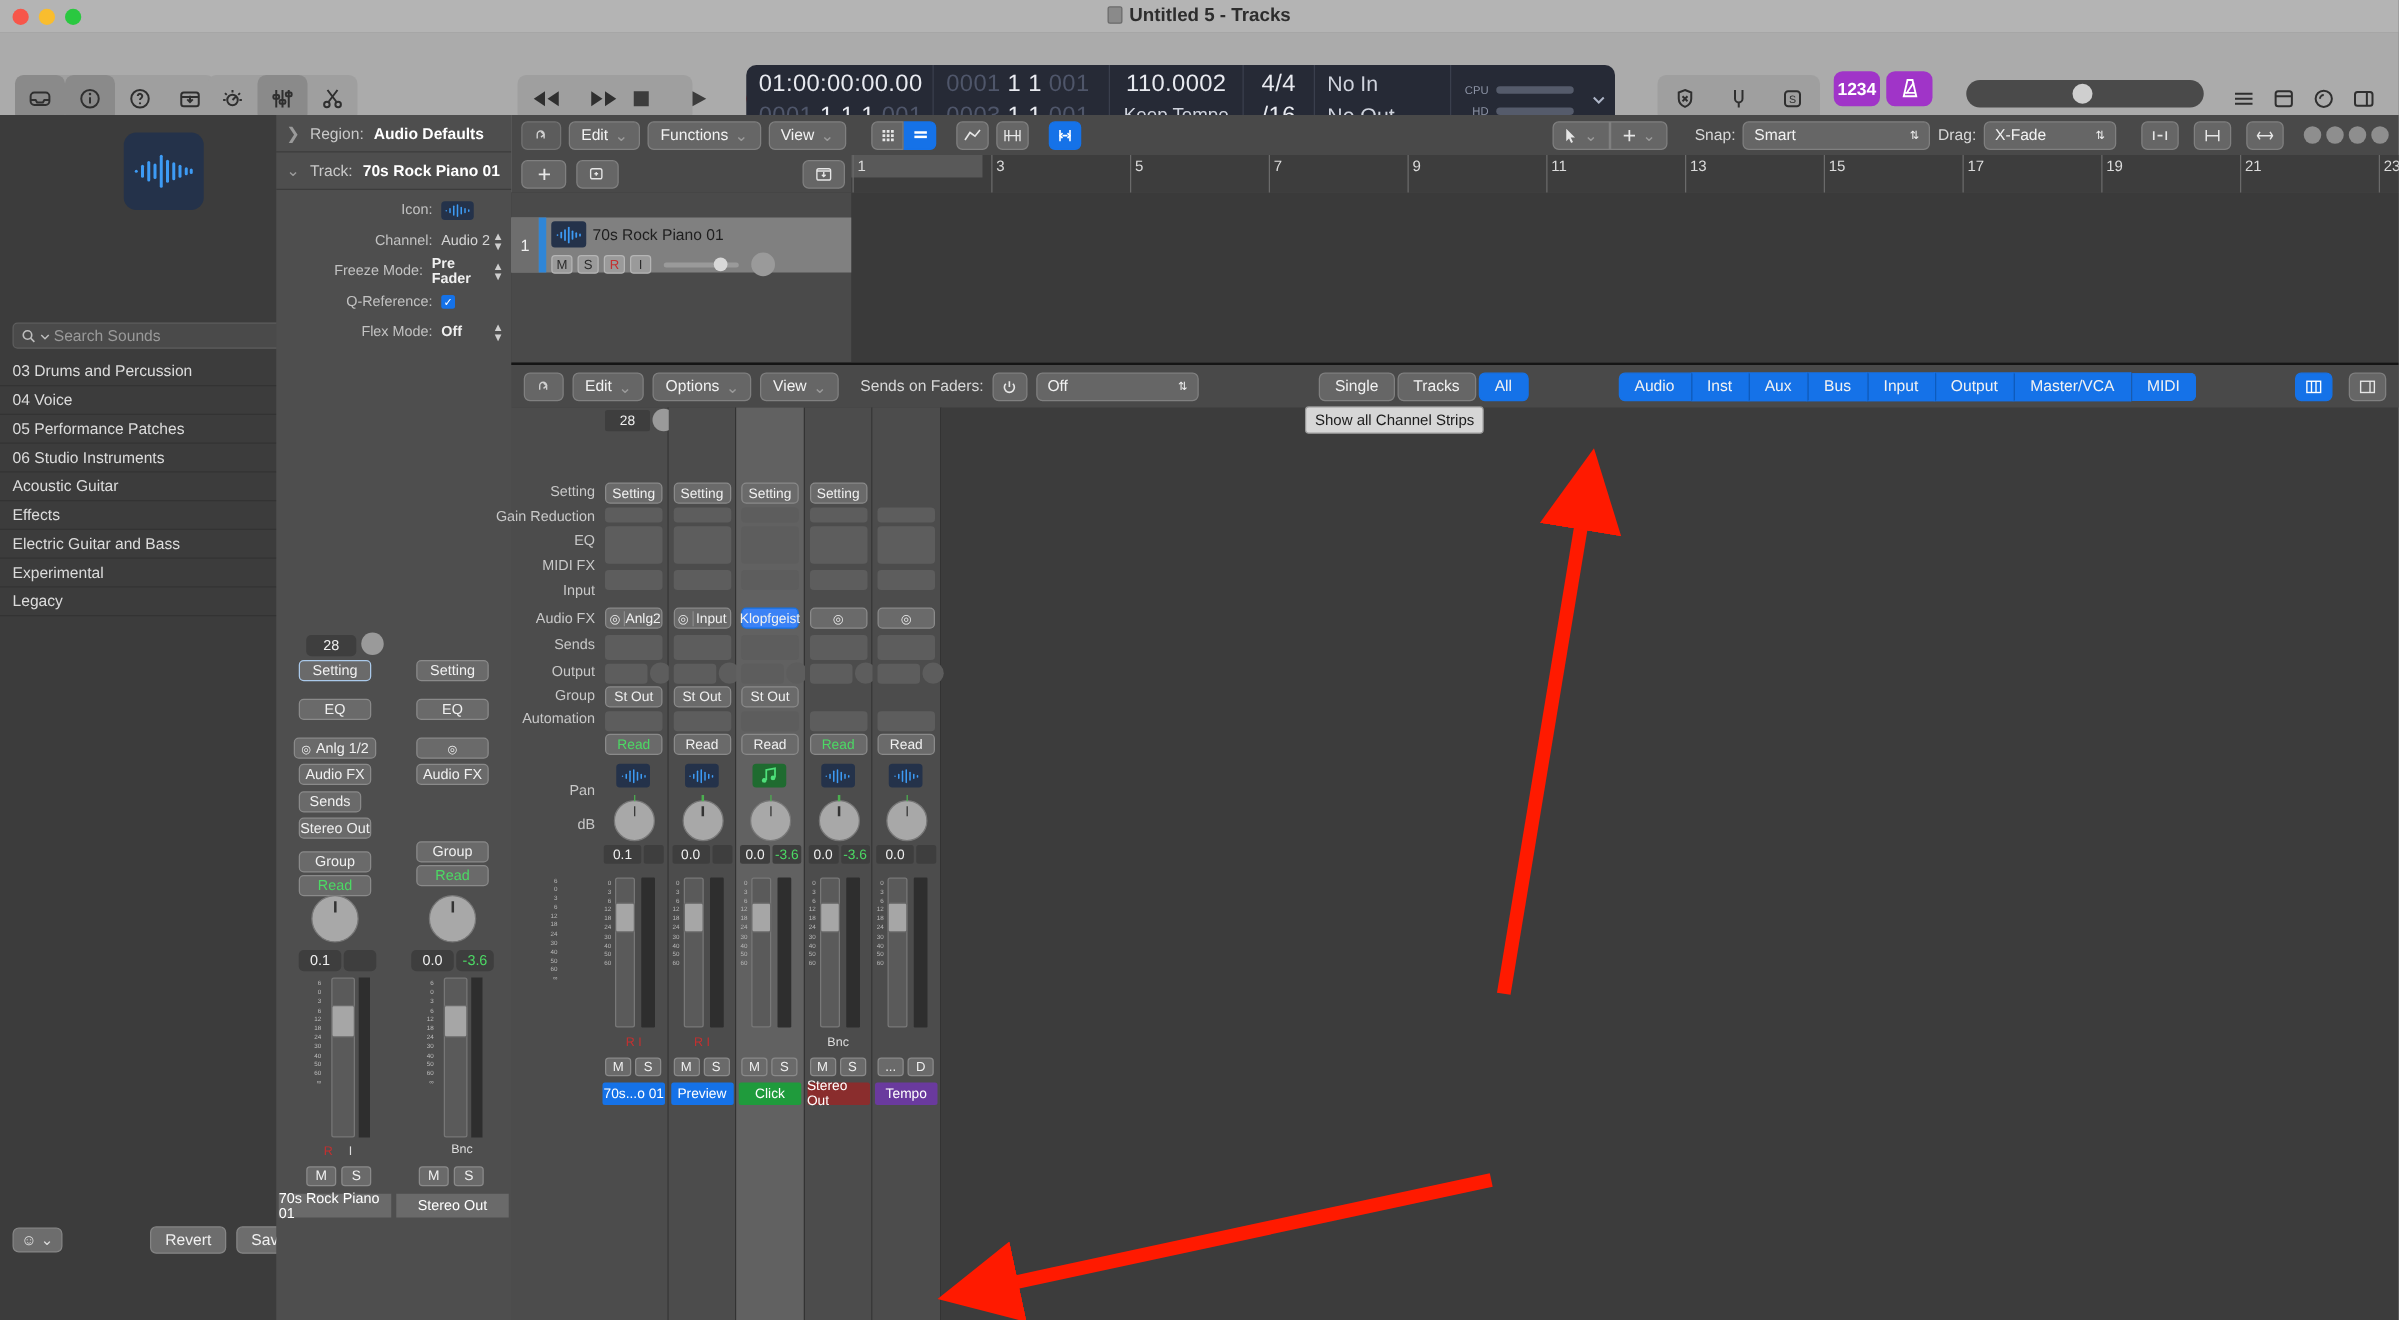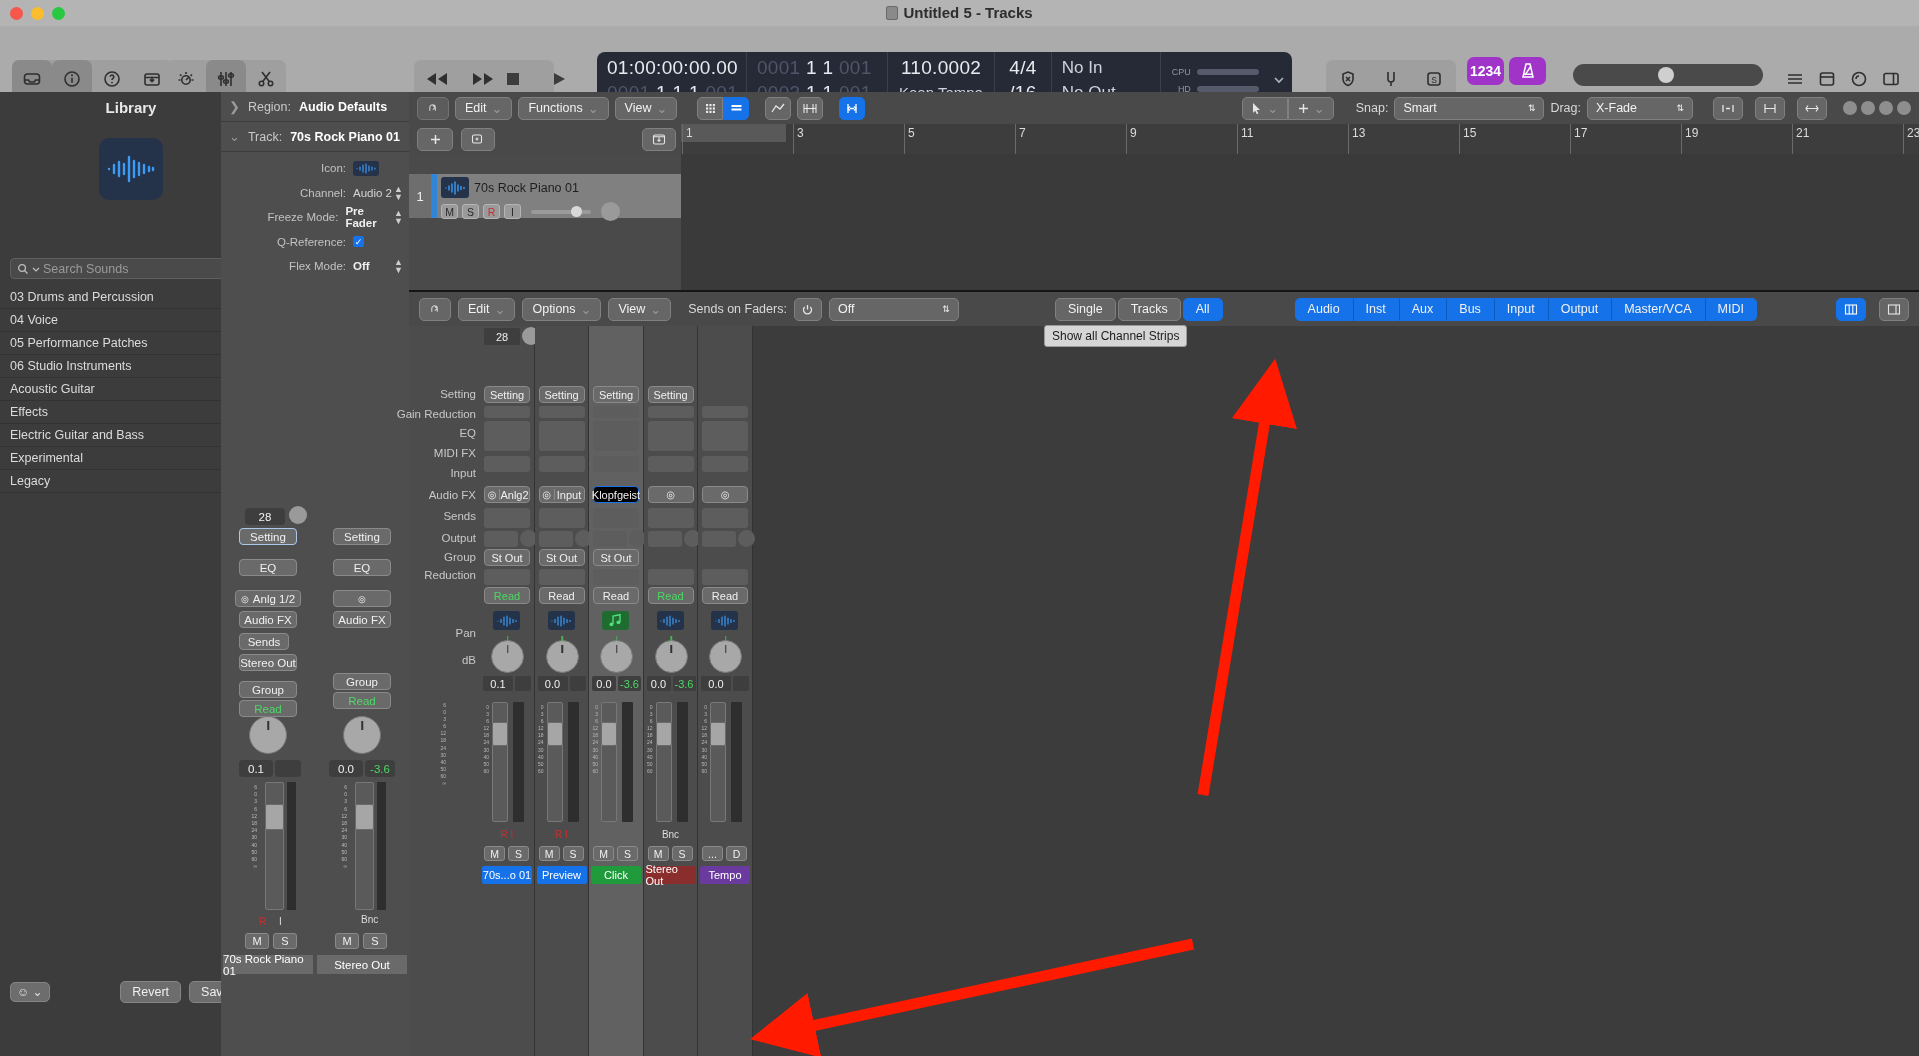--- a/index.html
+++ b/index.html
@@ -163,21 +163,21 @@
   #mx-body{position:absolute;left:0;top:34px;width:1510px;height:732px;display:flex;}
   #mx-labels{width:71px;position:relative;background:#4c4c4c;}
   .mxlab{position:absolute;right:4px;font-size:11.5px;color:#c8c8c8;text-align:right;white-space:nowrap;}
   .strip{width:54.5px;position:relative;border-right:1px solid #333;background:#4c4c4c;}
   .strip.sel{background:#616161;}
   .s-btn{position:absolute;left:4px;width:46px;height:17px;background:#6a6a6a;border:1px solid #8a8a8a;
          border-radius:4px;color:#f0f0f0;font-size:11px;display:flex;align-items:center;justify-content:center;}
   .s-flat{position:absolute;left:4px;width:46px;background:#5d5d5d;border-radius:3px;}
   .s-in{position:absolute;left:4px;width:46px;height:17px;background:#6a6a6a;border:1px solid #8a8a8a;
         border-radius:4px;display:flex;align-items:center;font-size:11px;color:#f0f0f0;}
-  .s-in.blue{background:#000000;border-color:#1572e8;justify-content:center;}
+  .s-in.blue{background:#3b82f6;border-color:#1572e8;justify-content:center;}
   .s-in .ioc{width:15px;text-align:center;font-size:10px;border-right:1px solid #8a8a8a;}
   .s-in .ival{flex:1;text-align:center;}
   .s-knob{position:absolute;width:33px;height:33px;border-radius:50%;background:#a8a8a8;border:1px solid #777;}
   .s-knob:after{content:"";position:absolute;left:50%;top:4px;width:1.5px;height:8px;background:#333;transform:translateX(-50%);}
   .s-knob:before{content:"";position:absolute;left:50%;top:-5px;width:1.5px;height:5px;background:#4caf50;transform:translateX(-50%);}
   .db{position:absolute;height:15px;background:#3e3e3e;border-radius:2px;color:#f0f0f0;font-size:11px;
       display:flex;align-items:center;justify-content:center;}
   .s-ico{position:absolute;width:27px;height:19px;border-radius:3px;display:flex;align-items:center;justify-content:center;}
   .s-fader{position:absolute;width:16px;height:120px;background:#5a5a5a;border:1px solid #787878;border-radius:2px;}
   .s-cap{position:absolute;width:16px;height:24px;background:#a6a6a6;border:1px solid #6a6a6a;border-radius:2px;}
@@ -386,21 +386,20 @@
     <div class="rb">
       <svg width="20" height="20" viewBox="0 0 20 20">
         <rect class="tb-ico" x="3" y="4.5" width="14" height="11" rx="2"></rect>
           <path class="tb-ico" d="M12.5 4.5v11"></path>
         </svg>
     </div>
   </div>
 </div>
 
 <div id="library">
-  <div id="lib-title">Library</div>
   <div id="lib-icon">
     <svg width="52" height="34" viewBox="0 0 52 34">
       <g stroke="#3d9bf5" stroke-width="2.4" stroke-linecap="round">
         <path d="M4 17v0"></path>
           <path d="M9 13v8"></path>
           <path d="M14 10v14"></path>
           <path d="M19 12v10"></path>
         <path d="M24 5v24"></path>
           <path d="M29 9v16"></path>
           <path d="M34 11v12"></path>
@@ -862,21 +861,21 @@
     <div id="mx-labels">
         <div class="mxlab" style="top: 62px;">Setting</div>
         <div class="mxlab" style="top: 82px;">Gain Reduction</div>
         <div class="mxlab" style="top: 101px;">EQ</div>
         <div class="mxlab" style="top: 121px;">MIDI FX</div>
         <div class="mxlab" style="top: 141px;">Input</div>
         <div class="mxlab" style="top: 163px;">Audio FX</div>
         <div class="mxlab" style="top: 184px;">Sends</div>
         <div class="mxlab" style="top: 206px;">Output</div>
         <div class="mxlab" style="top: 225px;">Group</div>
-        <div class="mxlab" style="top: 243px;">Reduction</div>
+        <div class="mxlab" style="top: 243px;">Automation</div>
         <div class="mxlab" style="top: 301px;">Pan</div>
         <div class="mxlab" style="top: 328px;">dB</div>
       </div>
     <div id="mx-strips" style="display:flex">
         <div class="strip">
           <div class="db" style="left:4px;top:2px;width:36px;height:17px">28</div>
           <div style="position:absolute;left:42px;top:1px;width:18px;height:18px;border-radius:50%;background:#9a9a9a"></div>
           <div class="s-btn" style="top:60px">Setting</div>
           <div class="s-flat" style="top:80px;height:12px"></div>
           <div class="s-flat" style="top:95px;height:30px"></div>

